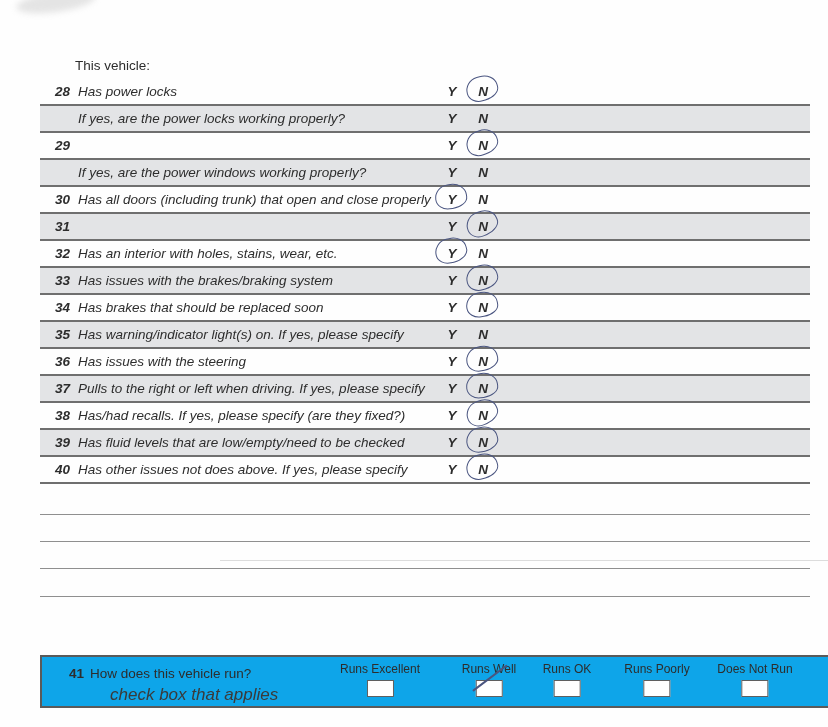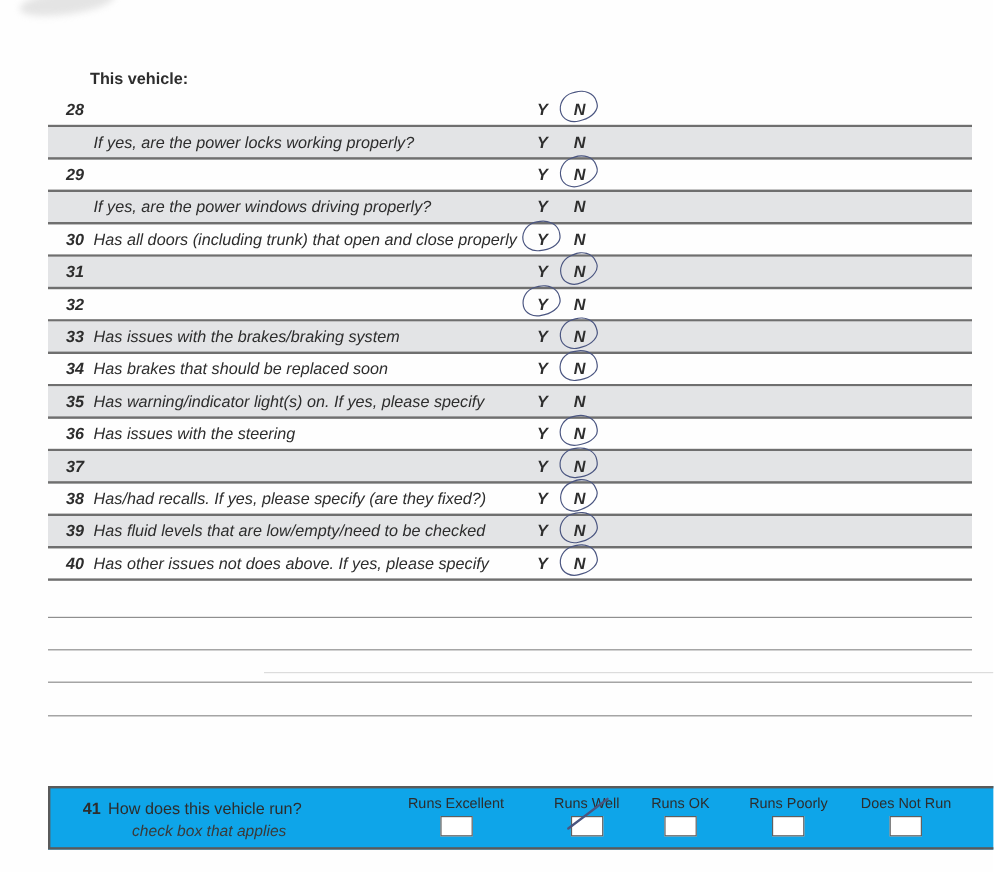--- a/index.html
+++ b/index.html
@@ -5,21 +5,21 @@
   html,body{margin:0;padding:0;background:#fff;}
   .page{
     position:relative;width:828px;height:727px;background:#fefefe;
     font-family:"Liberation Sans",sans-serif;color:#2d2d2d;overflow:hidden;
   }
   .smudge{
     position:absolute;left:16px;top:-8px;width:80px;height:20px;
     background:#b5b5b5;opacity:.35;border-radius:50%;
     transform:rotate(-8deg);filter:blur(3px);
   }
-  .heading{position:absolute;left:75px;top:58px;font-weight:bold;font-size:13.5px;}
+  .heading{position:absolute;left:75px;top:58px;font-weight:normal;font-size:13.5px;}
 
   .rows{position:absolute;left:40px;top:79px;width:770px;}
   .row{position:relative;height:27px;box-sizing:border-box;border-bottom:2px solid var(--line,#6f6f6f);font-style:italic;}
   .row.shaded{background:var(--shade,#e3e4e6);}
   .num{position:absolute;left:15px;top:0;line-height:25px;font-weight:bold;font-size:13.5px;}
   .lbl{position:absolute;left:38px;top:0;line-height:25px;font-size:13.5px;white-space:nowrap;}
   .yn{position:absolute;top:0;line-height:25px;font-weight:bold;font-size:13.5px;width:14px;text-align:center;}
   .yn.y{left:405px;}
   .yn.n{left:436px;}
   .circled::after{
@@ -29,74 +29,76 @@
     transform:rotate(var(--tilt,-14deg));pointer-events:none;
   }
 
   .note-line{position:absolute;left:40px;width:770px;height:0;border-top:1.6px solid #8f8f8f;}
   .note-line.faint{border-top:1.4px solid #dcdcdc;}
 
   .q41{position:absolute;left:40px;top:655px;width:812px;height:53px;
        border:2px solid #5a5a5a;box-sizing:border-box;background:#0ea5e9;}
   .q41-line1{position:absolute;left:27px;top:9px;font-size:13.5px;white-space:nowrap;}
   .q41-num{font-weight:bold;margin-right:6px;}
-  .q41-instr{position:absolute;left:68px;top:28px;font-style:italic;font-size:13px;color:#3a3a3a;white-space:nowrap;}
+  .q41-instr{position:absolute;left:68px;top:28px;font-style:italic;font-size:17px;color:#3a3a3a;white-space:nowrap;}
   .opt{position:absolute;top:5px;transform:translateX(-50%);text-align:center;}
   .opt-label{font-size:12px;white-space:nowrap;display:block;}
   .checkbox{display:block;width:27px;height:17px;margin:4px auto 0;
             border:1.7px solid #5f5f5f;background:#fff;position:relative;box-sizing:border-box;}
   .checkbox.checked::after{
     content:"";position:absolute;width:43px;height:2px;background:var(--ink,#4a5580);
     left:-4px;bottom:4px;transform:rotate(-37deg);transform-origin:left center;border-radius:2px;
   }
 </style>
 </head>
 <body>
 
 <div class="page" style="--ink: #4a5580; --line: #6f6f6f; --shade: #e3e4e6;">
   <div class="smudge"></div>
 
   <div class="heading">This vehicle:</div>
 
   <div class="rows">
       <div class="row">
     <span class="num">28</span>
+    <span class="lbl">Has power locks</span>
     <span class="yn y">Y</span>
     <span class="yn n circled" style="--tilt: -16deg;">N</span>
   </div>
       <div class="row shaded">
     <span class="num"></span>
     <span class="lbl">If yes, are the power locks working properly?</span>
     <span class="yn y">Y</span>
     <span class="yn n">N</span>
   </div>
       <div class="row">
     <span class="num">29</span>
     <span class="yn y">Y</span>
     <span class="yn n circled" style="--tilt: -20deg;">N</span>
   </div>
       <div class="row shaded">
     <span class="num"></span>
-    <span class="lbl">If yes, are the power windows driving properly?</span>
+    <span class="lbl">If yes, are the power windows working properly?</span>
     <span class="yn y">Y</span>
     <span class="yn n">N</span>
   </div>
       <div class="row">
     <span class="num">30</span>
     <span class="lbl">Has all doors (including trunk) that open and close properly</span>
     <span class="yn y circled" style="--tilt: -8deg;">Y</span>
     <span class="yn n">N</span>
   </div>
       <div class="row shaded">
     <span class="num">31</span>
     <span class="yn y">Y</span>
     <span class="yn n circled" style="--tilt: -24deg;">N</span>
   </div>
       <div class="row">
     <span class="num">32</span>
+    <span class="lbl">Has an interior with holes, stains, wear, etc.</span>
     <span class="yn y circled" style="--tilt: -14deg;">Y</span>
     <span class="yn n">N</span>
   </div>
       <div class="row shaded">
     <span class="num">33</span>
     <span class="lbl">Has issues with the brakes/braking system</span>
     <span class="yn y">Y</span>
     <span class="yn n circled" style="--tilt: -16deg;">N</span>
   </div>
       <div class="row">
@@ -112,20 +114,21 @@
     <span class="yn n">N</span>
   </div>
       <div class="row">
     <span class="num">36</span>
     <span class="lbl">Has issues with the steering</span>
     <span class="yn y">Y</span>
     <span class="yn n circled" style="--tilt: -12deg;">N</span>
   </div>
       <div class="row shaded">
     <span class="num">37</span>
+    <span class="lbl">Pulls to the right or left when driving.  If yes, please specify</span>
     <span class="yn y">Y</span>
     <span class="yn n circled" style="--tilt: -8deg;">N</span>
   </div>
       <div class="row">
     <span class="num">38</span>
     <span class="lbl">Has/had recalls.  If yes, please specify (are they fixed?)</span>
     <span class="yn y">Y</span>
     <span class="yn n circled" style="--tilt: -24deg;">N</span>
   </div>
       <div class="row shaded">

